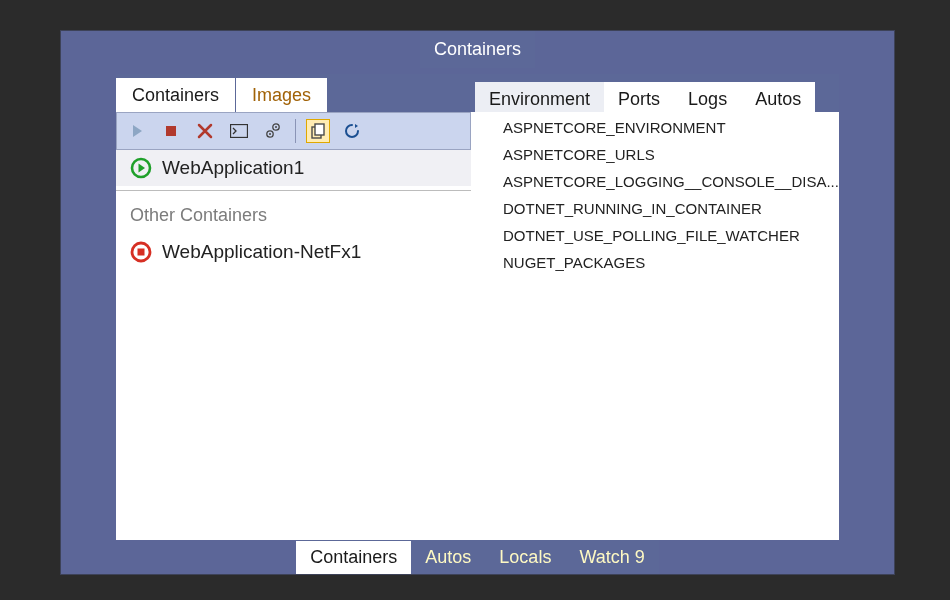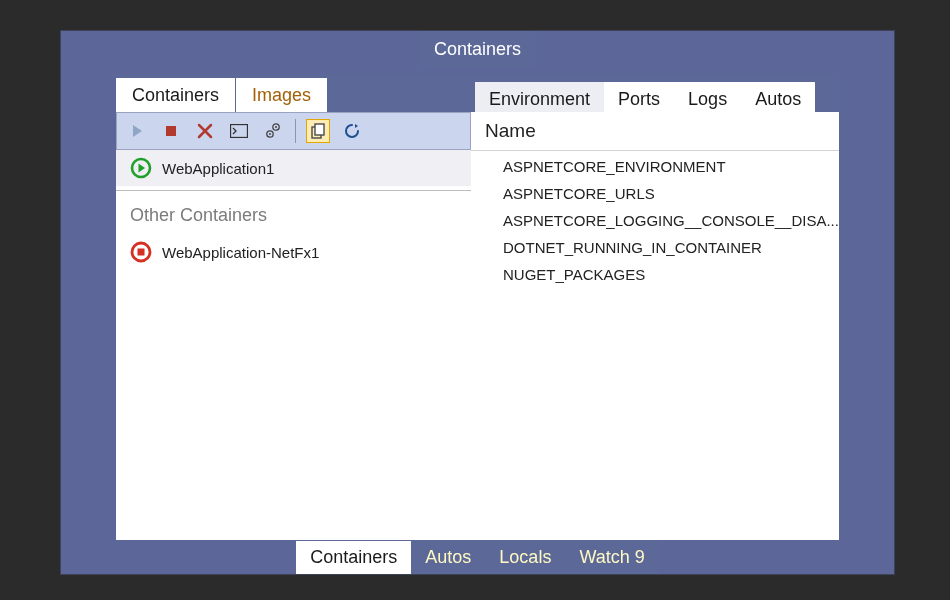--- a/index.html
+++ b/index.html
@@ -89,21 +89,21 @@
     .section-head {
       color: #7c7c7c;
       font-size: 18px;
       padding: 14px 14px 8px 14px;
     }
     .item-row {
       display: flex;
       align-items: center;
       gap: 10px;
       padding: 7px 14px;
-      font-size: 15px;
+      font-size: 19px;
       color: #222;
       cursor: pointer;
     }
     .item-row.selected {
       background: #f0f0f4;
     }
     .hr {
       border: none;
       border-top: 1px solid #bcbcbc;
       margin: 4px 0 0 0;
@@ -250,26 +250,26 @@
       </div>
     </div>
 
     <div class="right-pane">
       <div class="right-tabs">
         <div class="rtab active">Environment</div>
         <div class="rtab">Ports</div>
         <div class="rtab">Logs</div>
         <div class="rtab">Autos</div>
       </div>
-      <div class="col-header">Name</div>
       <div class="env-list">
         <div class="env-item">ASPNETCORE_ENVIRONMENT</div>
         <div class="env-item">ASPNETCORE_URLS</div>
         <div class="env-item">ASPNETCORE_LOGGING__CONSOLE__DISA...</div>
         <div class="env-item">DOTNET_RUNNING_IN_CONTAINER</div>
+        <div class="env-item">DOTNET_USE_POLLING_FILE_WATCHER</div>
         <div class="env-item">NUGET_PACKAGES</div>
       </div>
     </div>
   </div>
 
   <div class="bottom-tabs">
     <div class="btab active">Containers</div>
     <div class="btab">Autos</div>
     <div class="btab">Locals</div>
     <div class="btab">Watch 9</div>

